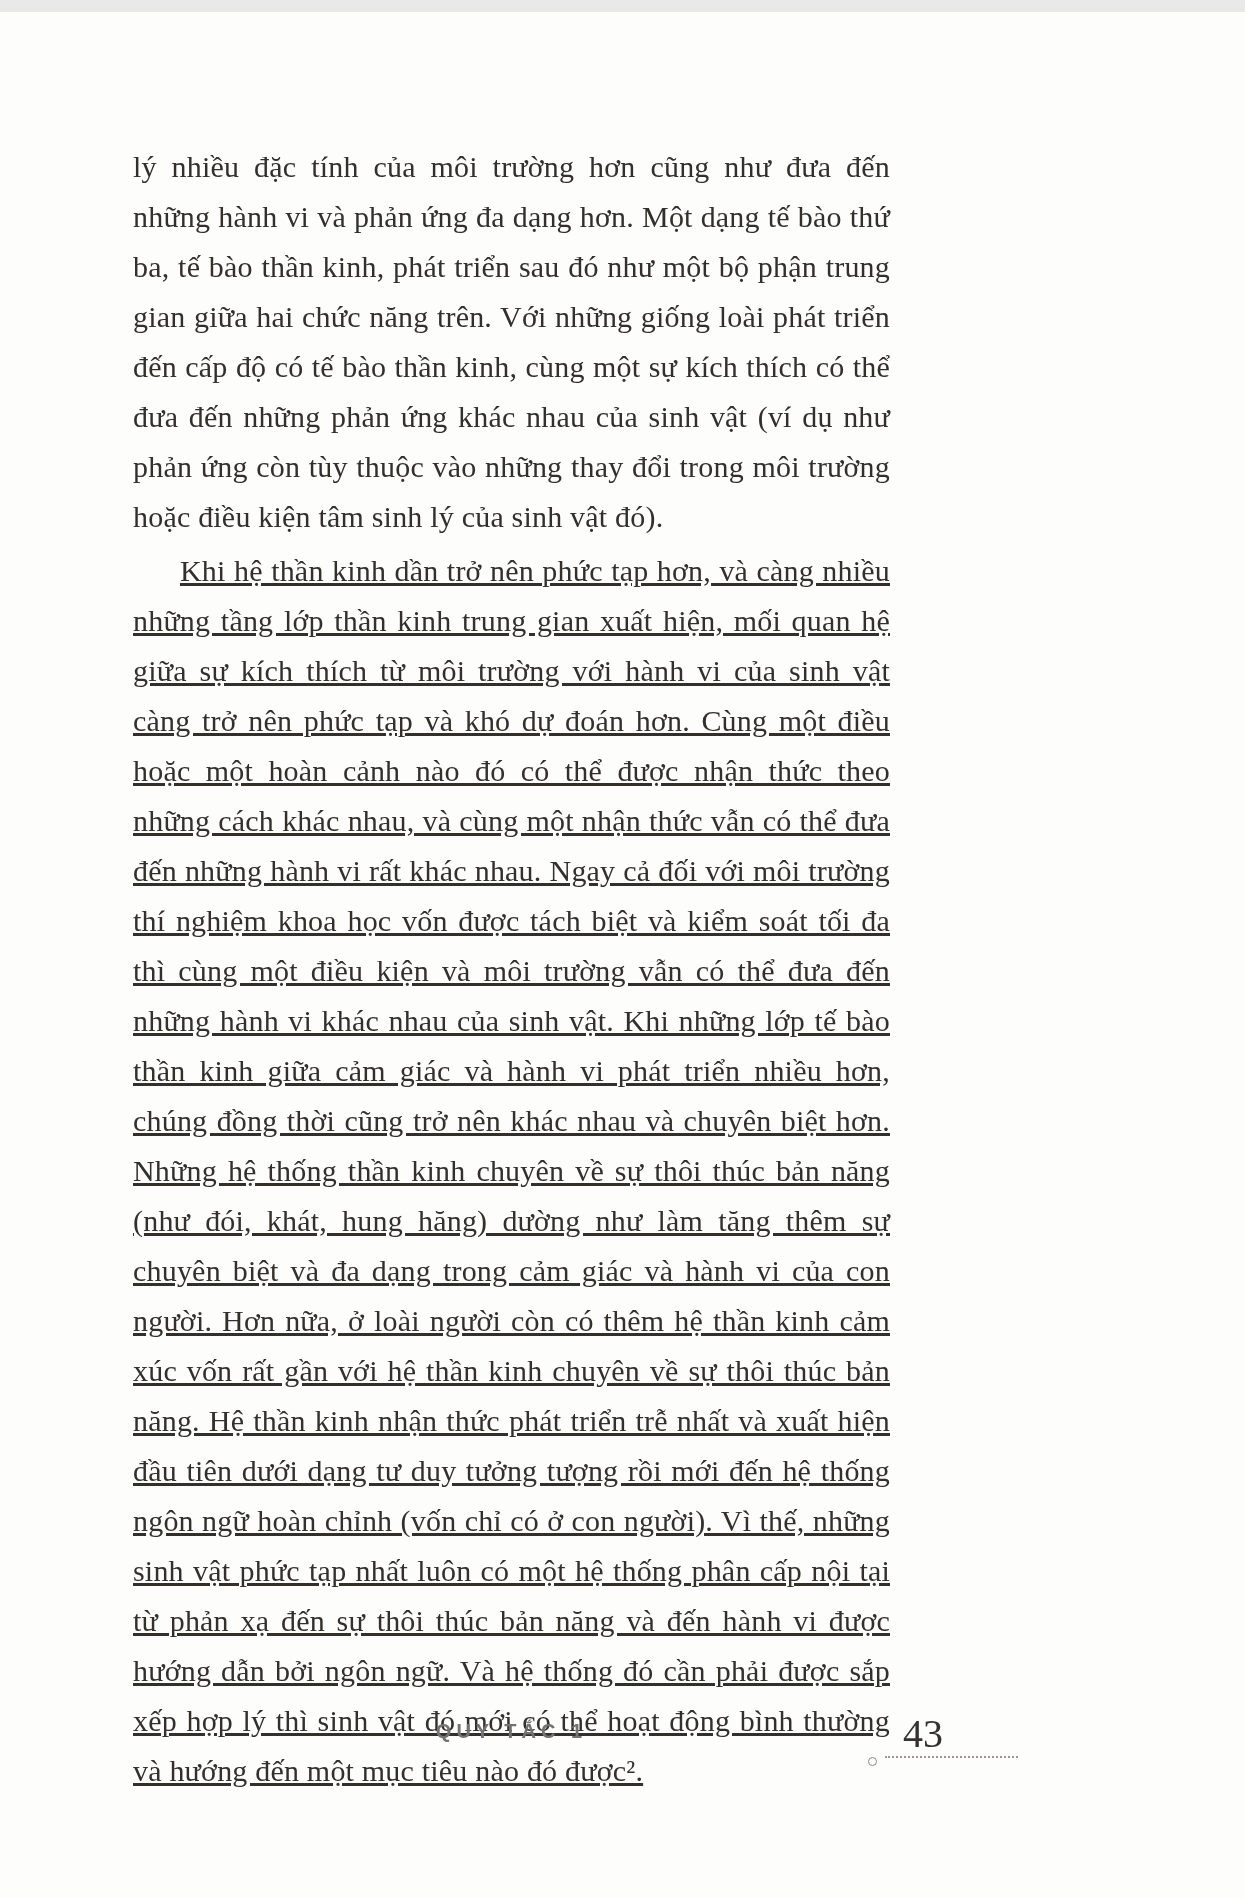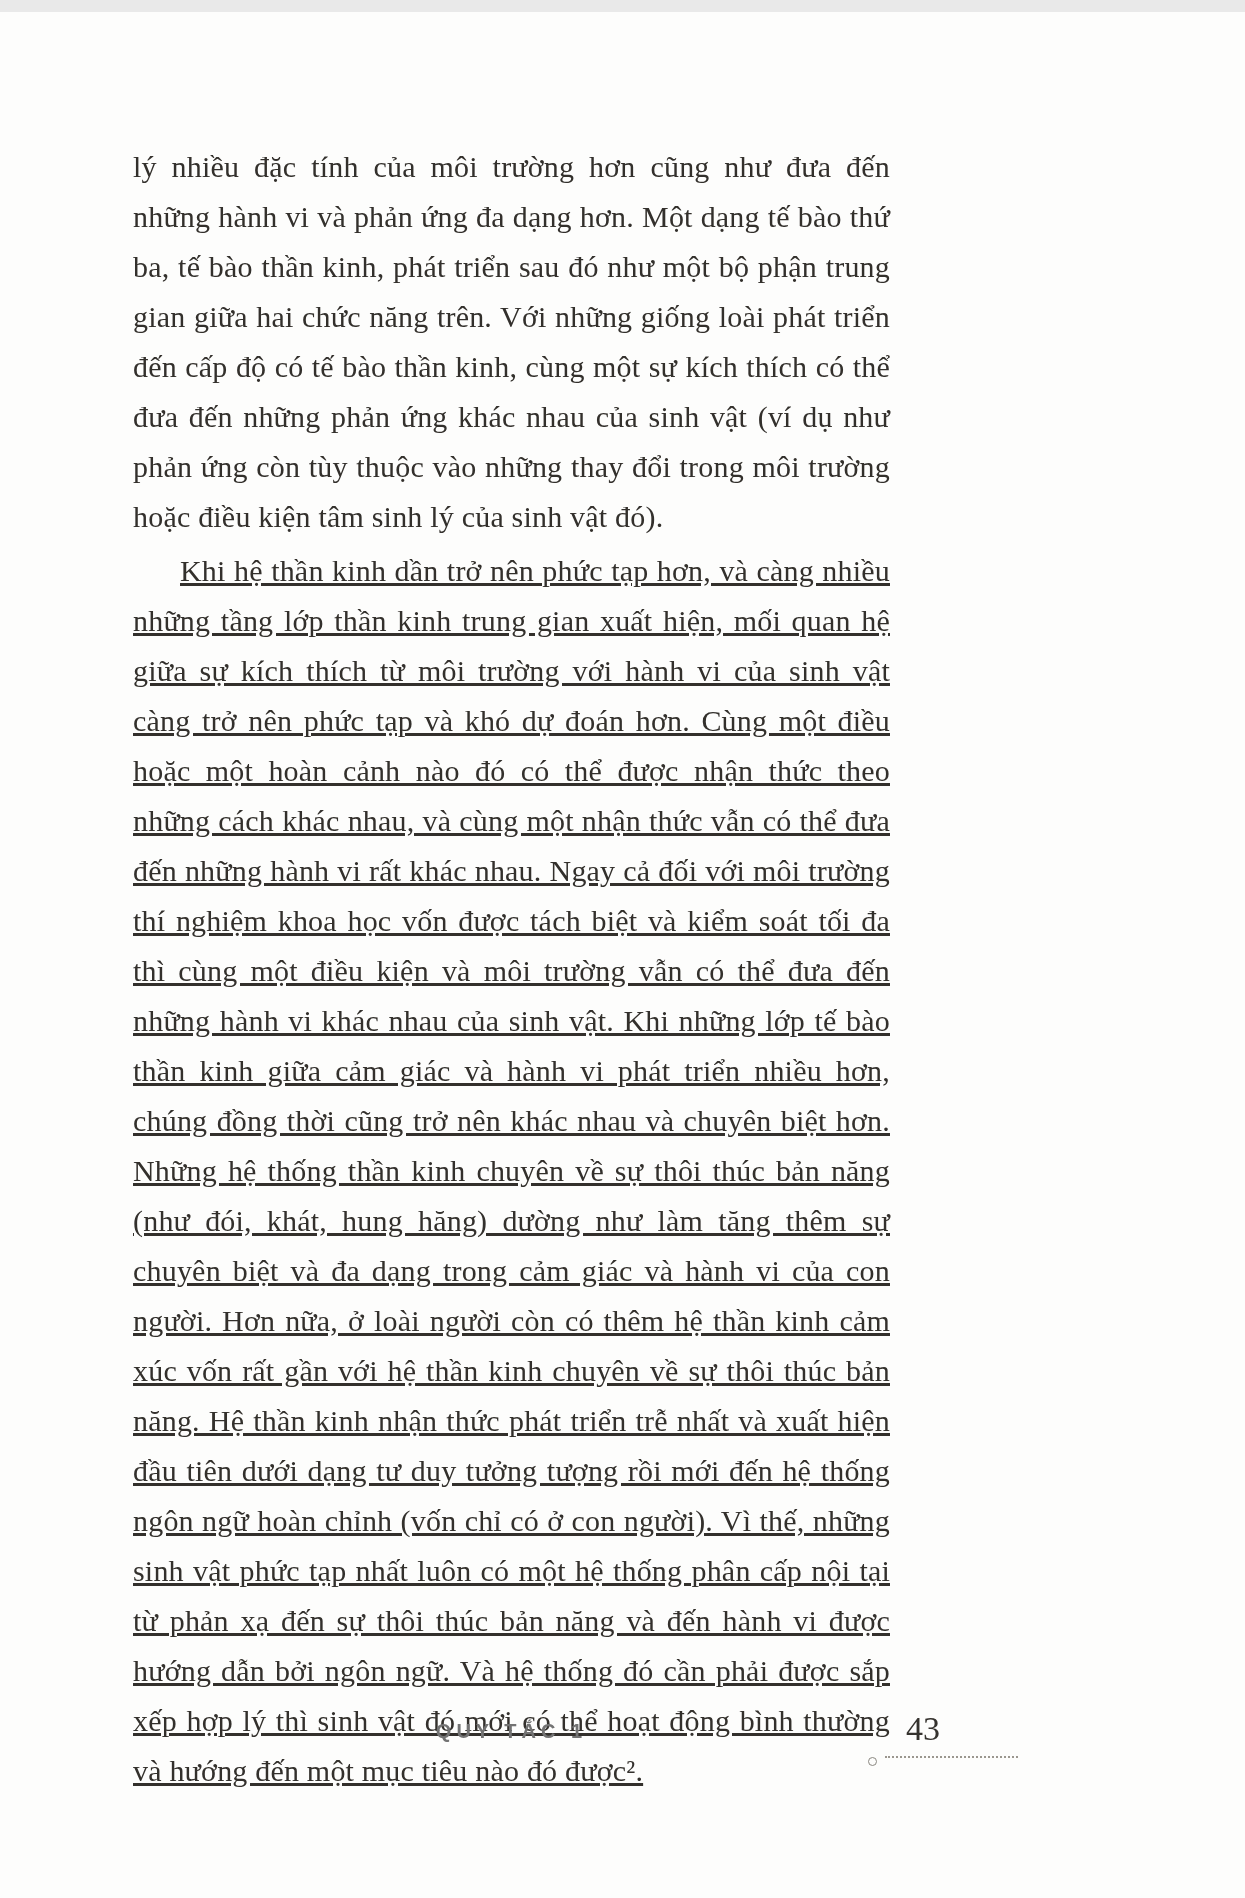--- a/index.html
+++ b/index.html
@@ -50,21 +50,21 @@
     font-weight: bold;
     letter-spacing: 5px;
     color: #737373;
   }
   .page-number {
     position: absolute;
     left: 893px;
     top: 1698px;
     width: 60px;
     text-align: center;
-    font-size: 34px;
+    font-size: 40px;
     color: #35322e;
   }
   .page-ornament {
     position: absolute;
     left: 868px;
     top: 1738px;
     width: 150px;
     height: 14px;
     display: flex;
     align-items: center;

